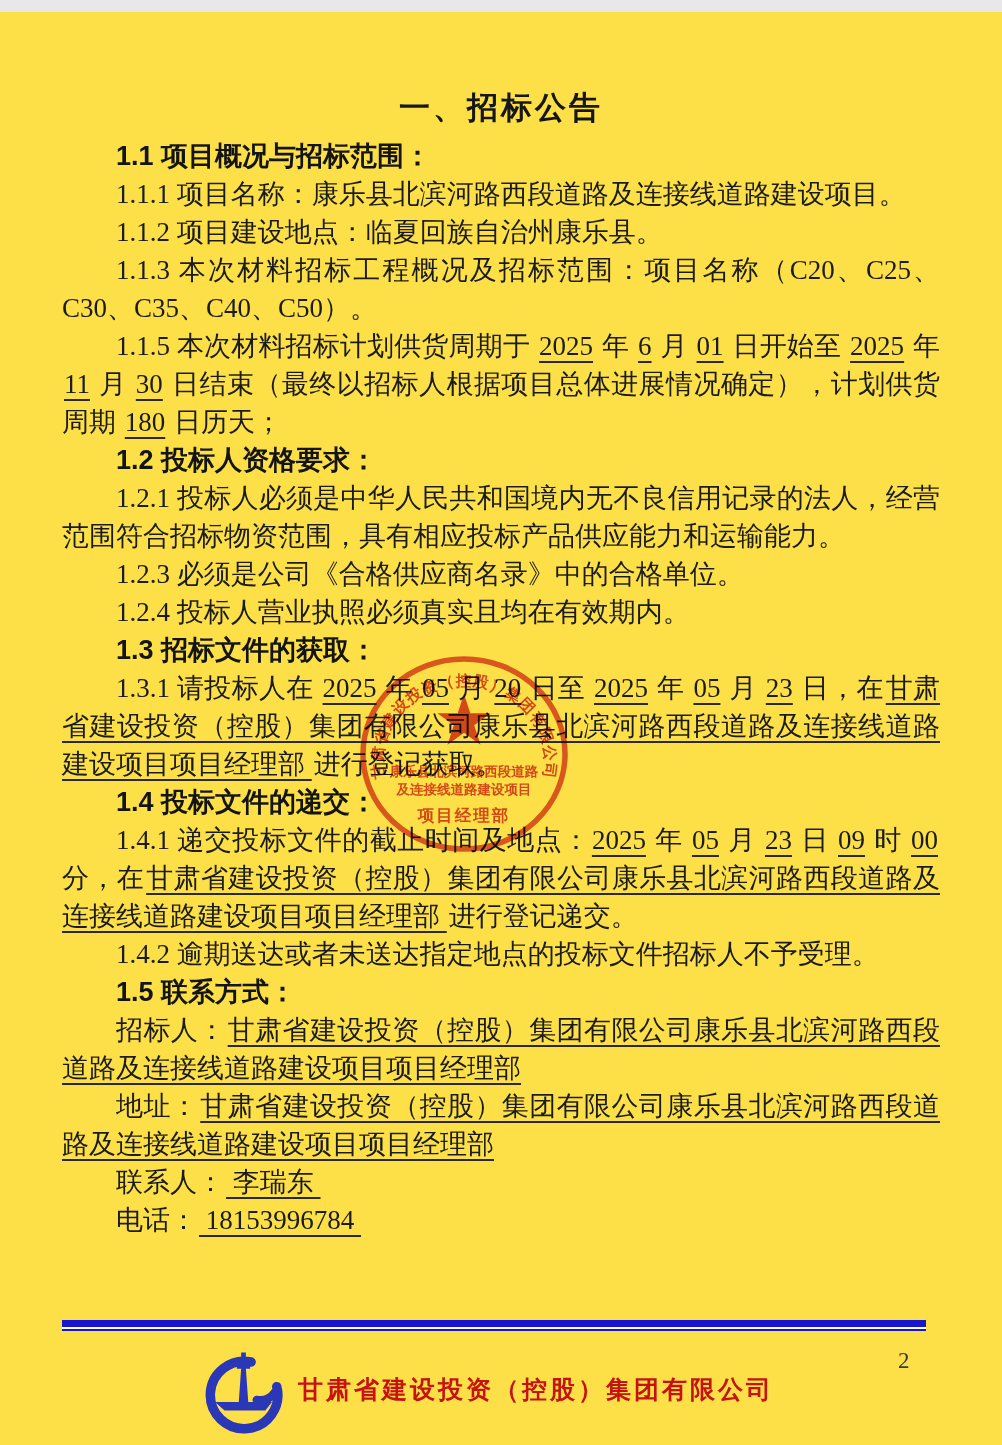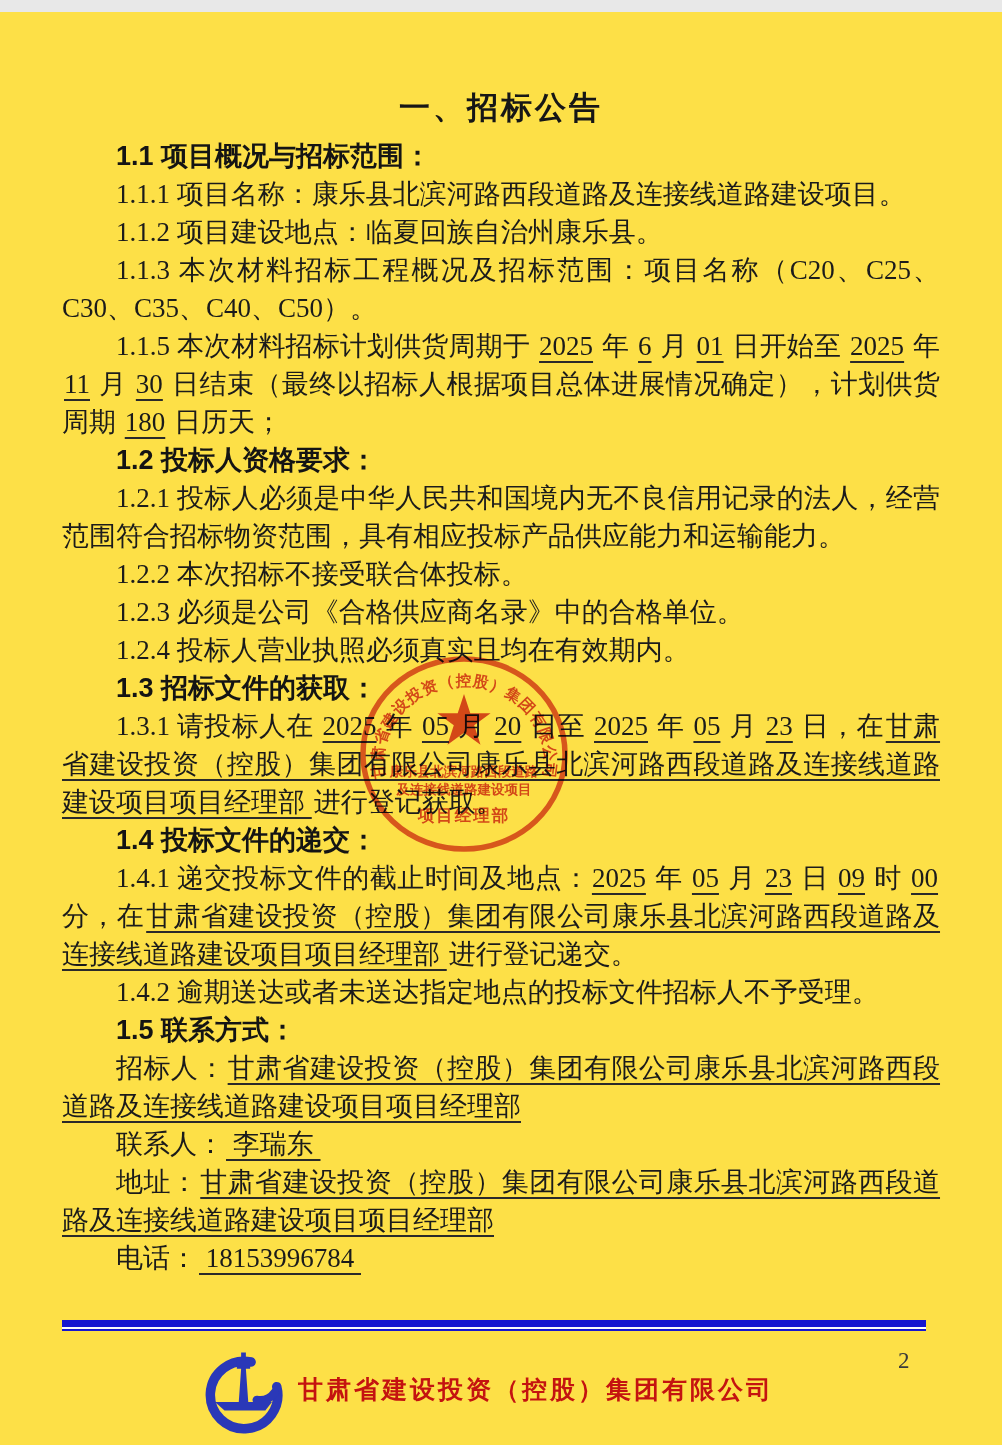--- a/index.html
+++ b/index.html
@@ -80,32 +80,31 @@
   <div class="content">
     <h1 class="doc-title">一、招标公告</h1>
     <div>
         <p class="line heading"><span class="seg">1.1 项目概况与招标范围：</span></p>
         <p class="line"><span class="seg">1.1.1 项目名称：康乐县北滨河路西段道路及连接线道路建设项目。</span></p>
         <p class="line"><span class="seg">1.1.2 项目建设地点：临夏回族自治州康乐县。</span></p>
         <p class="line"><span class="seg">1.1.3 本次材料招标工程概况及招标范围：项目名称（C20、C25、C30、C35、C40、C50）。</span></p>
         <p class="line"><span class="seg">1.1.5 本次材料招标计划供货周期于 </span><span class="seg u">2025</span><span class="seg"> 年 </span><span class="seg u">6</span><span class="seg"> 月 </span><span class="seg u">01</span><span class="seg"> 日开始至 </span><span class="seg u">2025</span><span class="seg"> 年 </span><span class="seg u">11</span><span class="seg"> 月 </span><span class="seg u">30</span><span class="seg"> 日结束（最终以招标人根据项目总体进展情况确定），计划供货周期 </span><span class="seg u">180</span><span class="seg"> 日历天；</span></p>
         <p class="line heading"><span class="seg">1.2 投标人资格要求：</span></p>
         <p class="line"><span class="seg">1.2.1 投标人必须是中华人民共和国境内无不良信用记录的法人，经营范围符合招标物资范围，具有相应投标产品供应能力和运输能力。</span></p>
-        <p class="line"><span class="seg">1.2.2 本次招标不接受联合体投标。</span></p>
         <p class="line"><span class="seg">1.2.3 必须是公司《合格供应商名录》中的合格单位。</span></p>
         <p class="line"><span class="seg">1.2.4 投标人营业执照必须真实且均在有效期内。</span></p>
         <p class="line heading"><span class="seg">1.3 招标文件的获取：</span></p>
         <p class="line"><span class="seg">1.3.1 请投标人在 </span><span class="seg u">2025</span><span class="seg"> 年 </span><span class="seg u">05</span><span class="seg"> 月 </span><span class="seg u">20</span><span class="seg"> 日至 </span><span class="seg u">2025</span><span class="seg"> 年 </span><span class="seg u">05</span><span class="seg"> 月 </span><span class="seg u">23</span><span class="seg"> 日，在</span><span class="seg u">甘肃省建设投资（控股）集团有限公司康乐县北滨河路西段道路及连接线道路建设项目项目经理部 </span><span class="seg">进行登记获取。</span></p>
         <p class="line heading"><span class="seg">1.4 投标文件的递交：</span></p>
         <p class="line"><span class="seg">1.4.1 递交投标文件的截止时间及地点：</span><span class="seg u">2025</span><span class="seg"> 年 </span><span class="seg u">05</span><span class="seg"> 月 </span><span class="seg u">23</span><span class="seg"> 日 </span><span class="seg u">09</span><span class="seg"> 时 </span><span class="seg u">00</span><span class="seg"> 分，在</span><span class="seg u">甘肃省建设投资（控股）集团有限公司康乐县北滨河路西段道路及连接线道路建设项目项目经理部 </span><span class="seg">进行登记递交。</span></p>
         <p class="line"><span class="seg">1.4.2 逾期送达或者未送达指定地点的投标文件招标人不予受理。</span></p>
         <p class="line heading"><span class="seg">1.5 联系方式：</span></p>
         <p class="line"><span class="seg">招标人：</span><span class="seg u">甘肃省建设投资（控股）集团有限公司康乐县北滨河路西段道路及连接线道路建设项目项目经理部</span></p>
+        <p class="line"><span class="seg">地址：</span><span class="seg u">甘肃省建设投资（控股）集团有限公司康乐县北滨河路西段道路及连接线道路建设项目项目经理部</span></p>
         <p class="line"><span class="seg">联系人：</span><span class="seg u"> 李瑞东 </span></p>
-        <p class="line"><span class="seg">地址：</span><span class="seg u">甘肃省建设投资（控股）集团有限公司康乐县北滨河路西段道路及连接线道路建设项目项目经理部</span></p>
         <p class="line"><span class="seg">电话：</span><span class="seg u"> 18153996784 </span></p>
       </div>
   </div>
 
   <svg class="stamp" viewBox="0 0 224 212" aria-hidden="true">
     <ellipse cx="112" cy="104" rx="101" ry="95" fill="none" stroke="#cf3a3a" stroke-width="5.5" opacity="0.9"></ellipse>
     <path id="seal-ring-path" d="M 34,132 A 81,76 0 1 1 190,132" fill="none" stroke="none"></path>
     <text font-size="15.5" font-weight="bold" fill="#cf3a3a" letter-spacing="1">
       <textPath href="#seal-ring-path" startOffset="50%" text-anchor="middle">甘肃省建设投资（控股）集团有限公司</textPath>
     </text>

